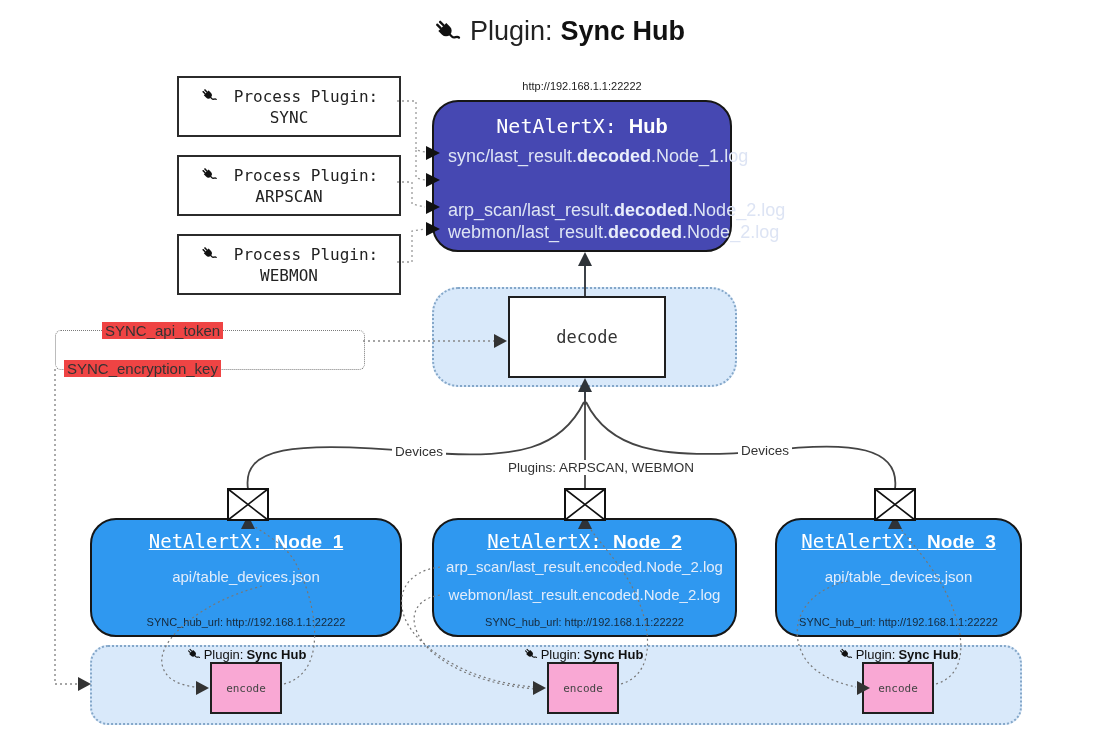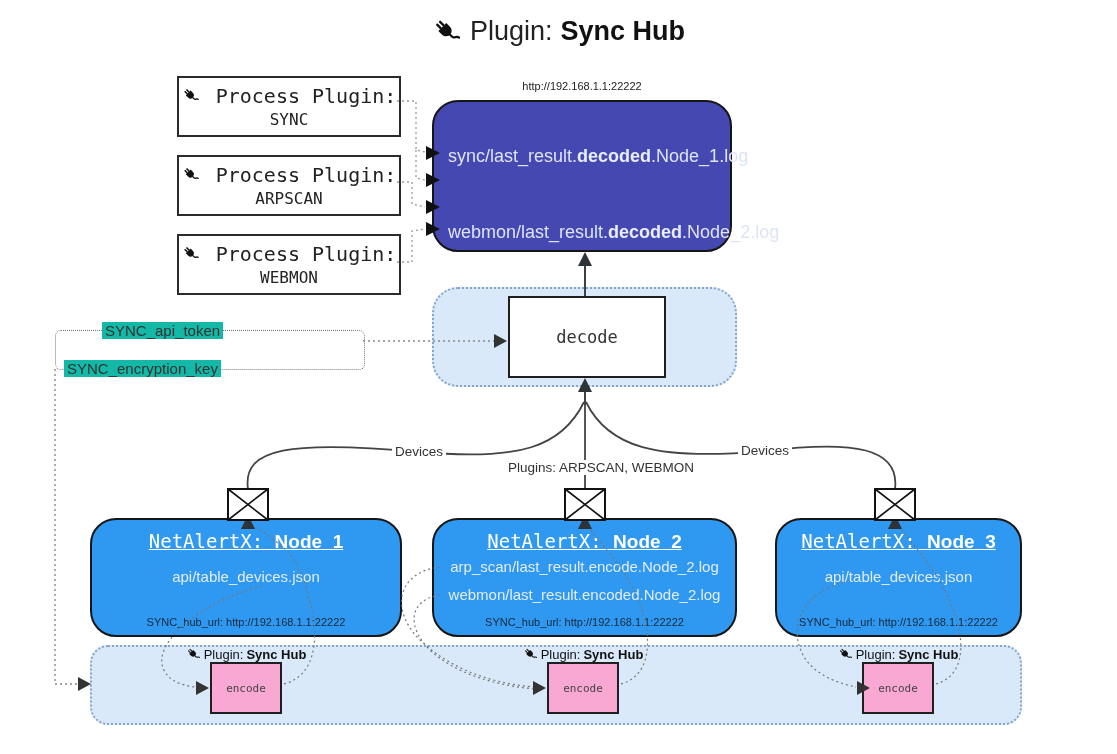--- a/index.html
+++ b/index.html
@@ -8,41 +8,41 @@
   .mono{font-family:"DejaVu Sans Mono",monospace;}
 
   
   .title-bar{position:absolute;top:16px;left:0;width:100%;display:flex;align-items:center;justify-content:center;gap:8px;z-index:10;}
   .title-bar .t-prefix{font-size:27px;color:#222;}
   .title-bar .t-bold{font-size:27px;font-weight:700;color:#111;}
 
   
   .pbox{position:absolute;left:177px;width:220px;height:57px;border:2px solid #2b2b2b;background:#fff;
         display:flex;flex-direction:column;align-items:center;justify-content:center;z-index:3;}
-  .pbox .row1{display:flex;align-items:center;gap:16px;font-size:20px;color:#222;}
+  .pbox .row1{display:flex;align-items:center;gap:16px;font-size:16px;color:#222;}
   .pbox .row2{font-size:16px;color:#222;margin-top:2px;text-align:center;}
 
   
   .hub-url{position:absolute;left:432px;top:80px;width:300px;text-align:center;font-size:11px;color:#222;z-index:10;}
   .hub{position:absolute;left:432px;top:100px;width:300px;height:152px;background:#4648b2;border:2px solid #161616;
        border-radius:26px;box-sizing:border-box;z-index:3;}
   .hub-title{position:absolute;top:12px;left:0;width:100%;text-align:center;color:#fff;font-size:20px;}
   .hub-title .bold{font-family:"Liberation Sans",sans-serif;font-weight:700;}
   .hub-line{position:absolute;left:14px;width:286px;font-size:18px;color:#dde4f4;white-space:nowrap;}
   .hub-line b{font-weight:700;color:#e9eefb;}
 
   
   .band{position:absolute;background:#d9e9fa;border:2px dotted #84a7c9;box-sizing:border-box;z-index:2;}
   .decode-band{left:432px;top:287px;width:305px;height:100px;border-radius:26px;}
   .decode-box{position:absolute;left:508px;top:296px;width:158px;height:82px;background:#fff;border:2px solid #1f1f1f;
               box-sizing:border-box;display:flex;align-items:center;justify-content:center;font-size:17px;color:#333;z-index:4;}
 
   
   .secrets-box{position:absolute;left:55px;top:330px;width:308px;height:38px;border:1.5px dotted #7a7a7a;border-radius:6px;z-index:2;}
-  .secret-label{position:absolute;background:#14b8a6;padding:0 3px;font-size:15px;color:#333;z-index:10;white-space:nowrap;}
+  .secret-label{position:absolute;background:#ef4444;padding:0 3px;font-size:15px;color:#333;z-index:10;white-space:nowrap;}
 
   
   .edge-label{position:absolute;background:#fff;padding:0 3px;font-size:13.5px;color:#333;z-index:10;white-space:nowrap;}
 
   
   .node{position:absolute;top:518px;height:119px;background:#2f98f0;border:2px solid #161616;border-radius:26px;
         box-sizing:border-box;z-index:3;}
   .node-title{position:absolute;top:10px;left:0;width:100%;text-align:center;color:#fff;font-size:19px;white-space:nowrap;text-decoration:underline;}
   .node-title .bold{font-family:"Liberation Sans",sans-serif;font-weight:700;}
   .node-line{position:absolute;left:0;width:100%;text-align:center;font-size:15px;color:#e3edfb;white-space:nowrap;}
@@ -118,21 +118,25 @@
             <path d="M12.2 15 v2.6 c0 2.4 3.4 1.9 3.4 4.4" fill="none" stroke="#111" stroke-width="1.8" stroke-linecap="round"></path>
           </g>
         </svg>
       <span>Process Plugin:</span>
     </div>
     <div class="row2 mono">WEBMON</div>
   </div>
 
   <div class="hub-url">http://192.168.1.1:22222</div>
   <div class="hub">
+    <div class="hub-title mono">
+      <span>NetAlertX: </span><span class="bold">Hub</span>
+    </div>
     <div class="hub-line" style="top:44px"><span>sync/last_result.</span><b>decoded</b><span>.Node_1.log</span></div>
+    <div class="hub-line" style="top:98px"><span>arp_scan/last_result.</span><b>decoded</b><span>.Node_2.log</span></div>
     <div class="hub-line" style="top:120px"><span>webmon/last_result.</span><b>decoded</b><span>.Node_2.log</span></div>
   </div>
 
   <div class="band decode-band"></div>
   <div class="decode-box mono">decode</div>
 
   <div class="secrets-box"></div>
   <div class="secret-label" style="left:102px;top:322px">SYNC_api_token</div>
   <div class="secret-label" style="left:64px;top:360px">SYNC_encryption_key</div>
 
@@ -140,21 +144,21 @@
   <div class="edge-label" style="left:505px;top:460px">Plugins: ARPSCAN, WEBMON</div>
   <div class="edge-label" style="left:738px;top:443px">Devices</div>
 
   <div class="node" style="left:90px;width:312px">
     <div class="node-title mono"><span>NetAlertX: </span><span class="bold">Node_1</span></div>
     <div class="node-line" style="top:48px">api/table_devices.json</div>
     <div class="node-url">SYNC_hub_url: http://192.168.1.1:22222</div>
   </div>
   <div class="node" style="left:432px;width:305px">
     <div class="node-title mono"><span>NetAlertX: </span><span class="bold">Node_2</span></div>
-    <div class="node-line" style="top:38px">arp_scan/last_result.encode.Node_2.log</div>
+    <div class="node-line" style="top:38px">arp_scan/last_result.encoded.Node_2.log</div>
     <div class="node-line" style="top:66px">webmon/last_result.encoded.Node_2.log</div>
     <div class="node-url">SYNC_hub_url: http://192.168.1.1:22222</div>
   </div>
   <div class="node" style="left:775px;width:247px">
     <div class="node-title mono"><span>NetAlertX: </span><span class="bold">Node_3</span></div>
     <div class="node-line" style="top:48px">api/table_devices.json</div>
     <div class="node-url">SYNC_hub_url: http://192.168.1.1:22222</div>
   </div>
 
   <svg class="envelope" style="left:227px" width="42" height="33" viewBox="0 0 42 33">

